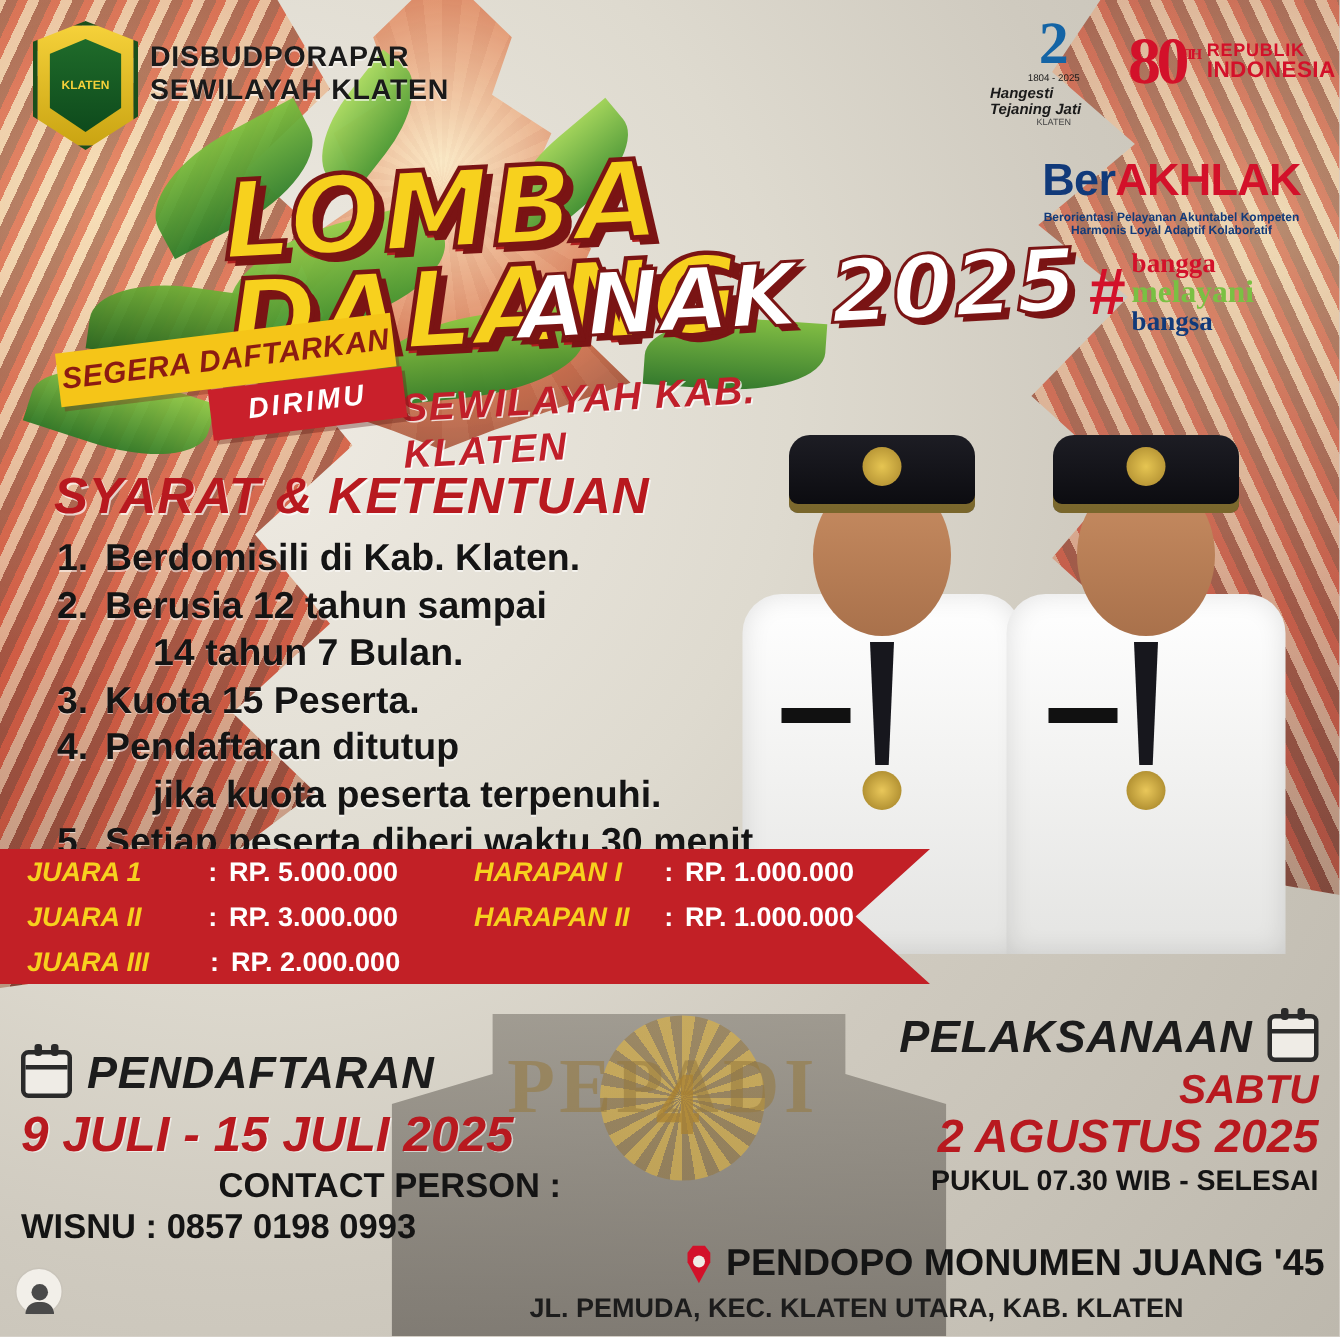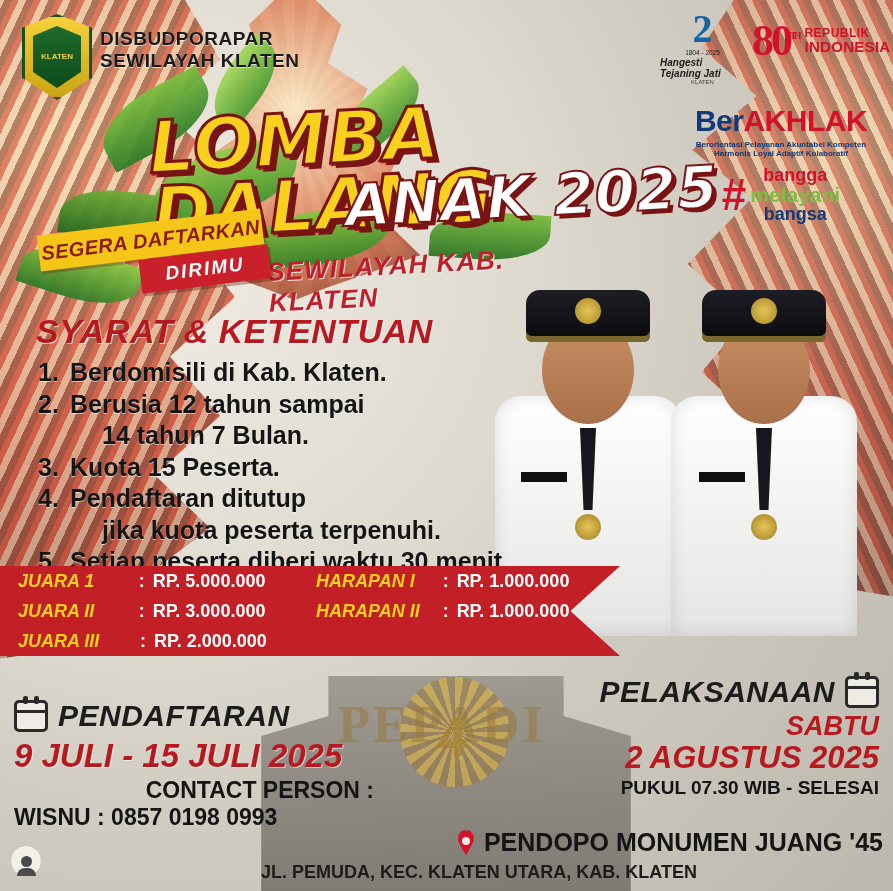--- a/index.html
+++ b/index.html
@@ -108,21 +108,21 @@
     font-size:30px;font-weight:bold;color:#113a7a;letter-spacing:-.5px;
     font-family:"Liberation Sans", sans-serif;
   }
   .berakhlak .ba-title .k{color:#d3112a;}
   .berakhlak .ba-line1{font-size:8px;color:#113a7a;font-weight:bold;margin-top:2px;}
   .berakhlak .ba-line2{font-size:8px;color:#113a7a;font-weight:bold;}
   .bmb{
     margin-top:8px;display:flex;align-items:center;justify-content:center;gap:4px;
   }
   .bmb .hash{font-size:44px;font-weight:bold;color:#d3112a;line-height:.85;}
-  .bmb .bmb-txt{text-align:center;line-height:1.0;}
+  .bmb .bmb-txt{text-align:left;line-height:1.0;font-family:Liberation Serif, serif;}
   .bmb .b1{font-size:18px;font-weight:bold;color:#d3112a;}
   .bmb .b2{font-size:21px;font-weight:bold;color:#7ac043;}
   .bmb .b3{font-size:18px;font-weight:bold;color:#113a7a;}
 
   
   .title-main{
     position:absolute;left:150px;top:100px;width:560px;
     font-size:72px;font-weight:bold;font-style:italic;
     color:#f7d11e;letter-spacing:1px;line-height:.92;
     -webkit-text-stroke:3px #7a1414;
@@ -323,21 +323,21 @@
   }
   .pin{
     width:20px;height:26px;background:#d3112a;
     clip-path:polygon(50% 100%,12% 46%,12% 22%,30% 4%,70% 4%,88% 22%,88% 46%);
     position:relative;flex:none;
   }
   .pin::after{
     content:"";position:absolute;left:6px;top:7px;width:8px;height:8px;border-radius:50%;background:#efece6;
   }
   .address{
-    position:absolute;right:12px;bottom:8px;width:620px;text-align:left;
+    position:absolute;right:12px;bottom:8px;width:620px;text-align:center;
     font-size:18px;font-weight:bold;color:#1c1c1c;
   }
   .avatar-btn{
     position:absolute;left:10px;bottom:14px;width:30px;height:30px;border-radius:50%;
     background:#f2efe9;border:1px solid #c9c4ba;
     display:flex;align-items:center;justify-content:center;
   }
   .avatar-btn .person{
     width:11px;height:11px;border-radius:50%;background:#4a4a4a;position:relative;
   }

